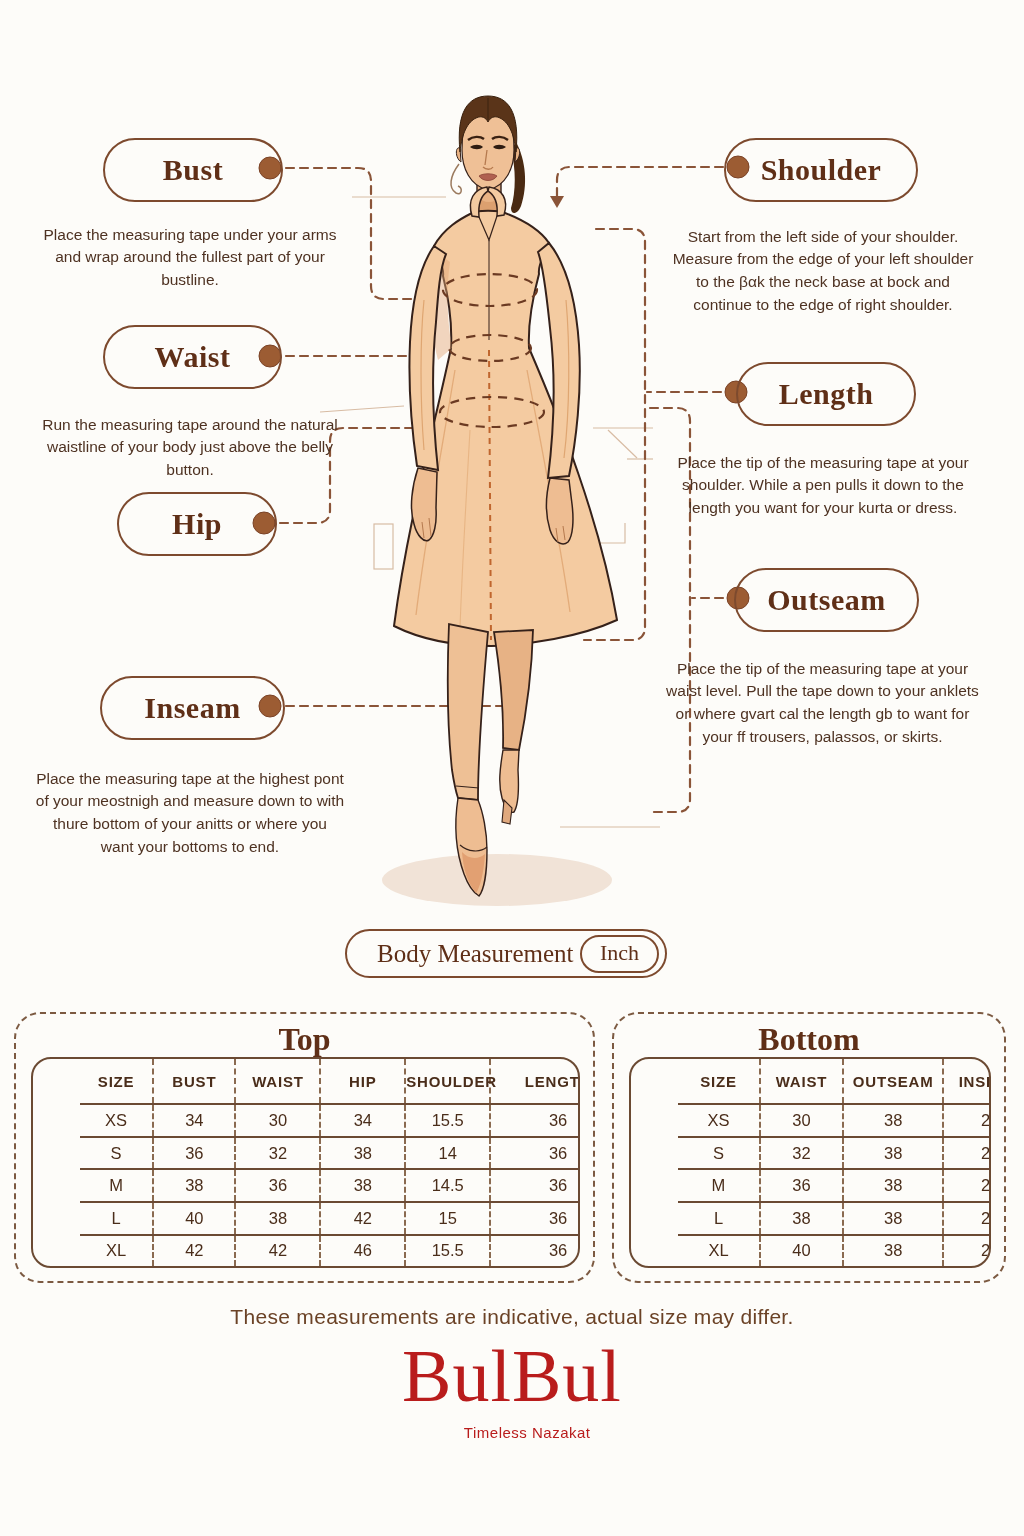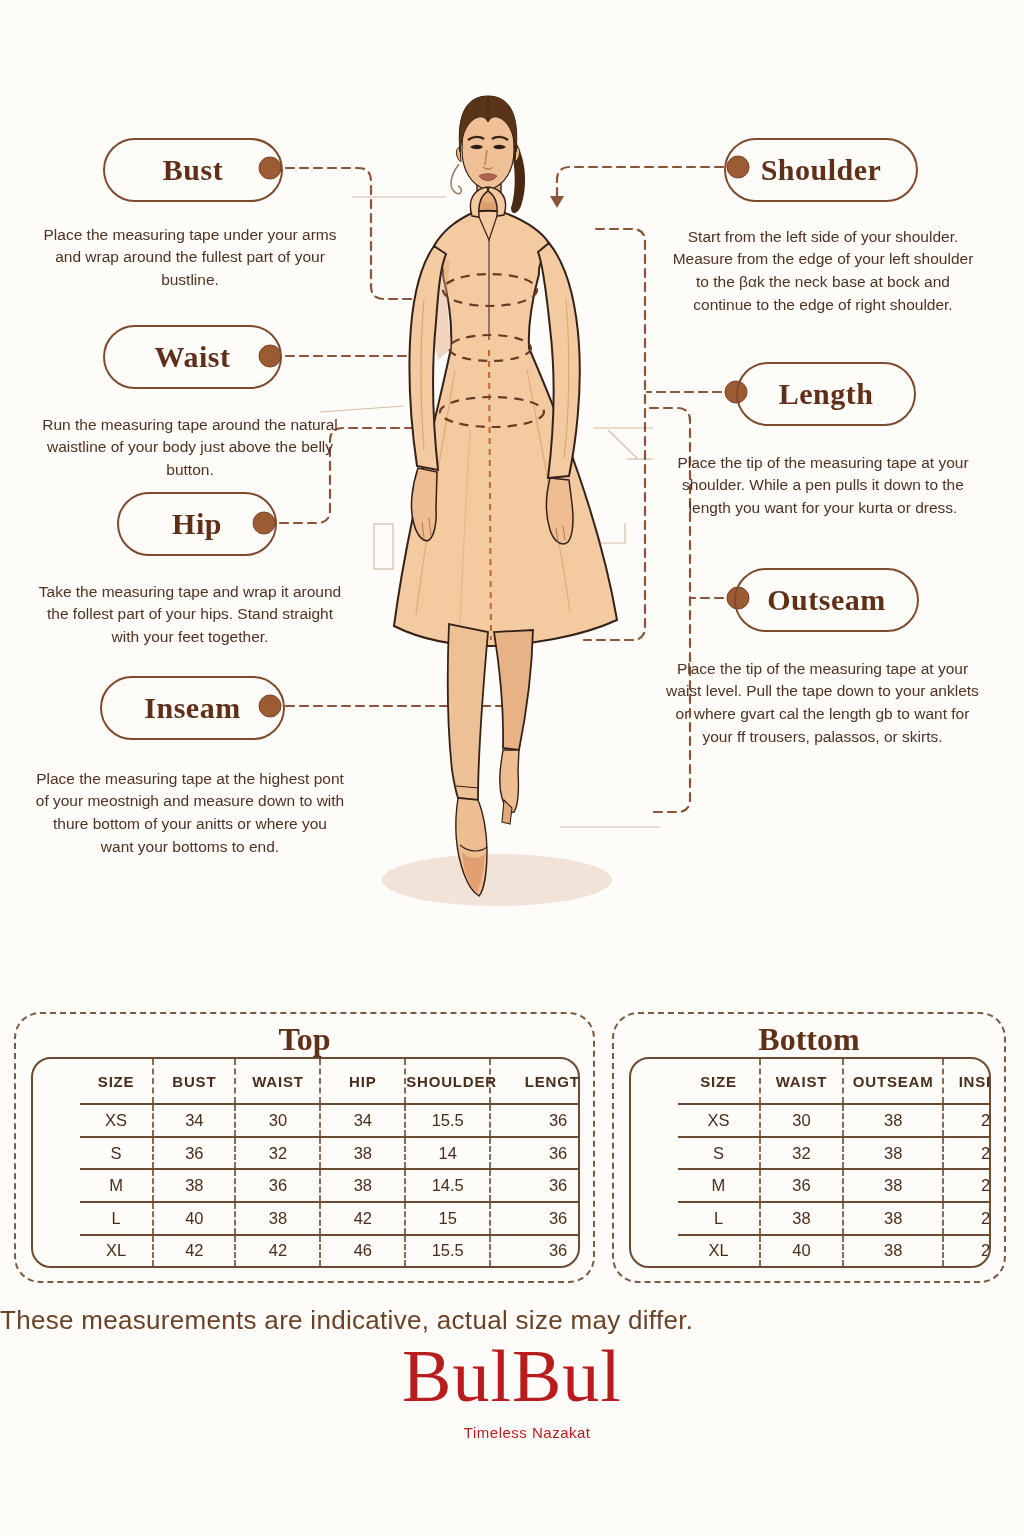--- a/index.html
+++ b/index.html
@@ -54,22 +54,22 @@
   table.size td{font-size:16.5px;font-weight:500;}
   table.size th:first-child,table.size td:first-child{border-left:none;}
   table.size tbody tr td{border-top:2px solid #6b4a33;}
   .top-cols th:nth-child(1){width:13.5%}.top-cols th:nth-child(2){width:15%}
   .top-cols th:nth-child(3){width:15.5%}.top-cols th:nth-child(4){width:15.5%}
   .top-cols th:nth-child(5){width:15.5%}.top-cols th:nth-child(6){width:25%}
   .bot-cols th:nth-child(1){width:23%}.bot-cols th:nth-child(2){width:23%}
   .bot-cols th:nth-child(3){width:28%}.bot-cols th:nth-child(4){width:26%}
   
   .disclaimer{
-    position:absolute;left:0;top:1305px;width:100%;text-align:left;
-    font-size:26px;font-weight:500;color:#6b4226;letter-spacing:.3px;
+    position:absolute;left:0;top:1305px;width:100%;text-align:center;
+    font-size:21px;font-weight:500;color:#6b4226;letter-spacing:.3px;
   }
   .brand{
     position:absolute;left:0;top:1334px;width:100%;text-align:center;
     font-family:"Liberation Serif",serif;font-size:74px;font-weight:500;color:#b91c1c;
     letter-spacing:1px;
   }
   .tagline{
     position:absolute;left:50%;top:1424px;transform:translateX(-38%);
     font-size:15px;color:#b91c1c;font-weight:500;letter-spacing:.5px;
   }
@@ -199,26 +199,29 @@
     </div>
   <div class="pill" style="left:736px;top:362px;width:176px;height:60px;">
       <span>Length</span>
     </div>
   <div class="pill" style="left:734px;top:568px;width:181px;height:60px;">
       <span>Outseam</span>
     </div>
 
   <p class="desc" style="left:35px;top:208px;width:310px;">Place the measuring tape under your arms and wrap around the fullest part of your bustline.</p>
   <p class="desc" style="left:35px;top:398px;width:310px;">Run the measuring tape around the natural waistline of your body just above the belly button.</p>
-  <p class="desc" style="left:35px;top:565px;width:310px;">Take the measuring tape and wrap it around the follest part of your hips. Stand straight with your feet together.</p>
   <p class="desc" style="left:35px;top:752px;width:310px;">Place the measuring tape at the highest pont of your meostnigh and measure down to with thure bottom of your anitts or where you want your bottoms to end.</p>
   <p class="desc" style="left:668px;top:210px;width:310px;">Start from the left side of your shoulder. Measure from the edge of your left shoulder to the βαk the neck base at bock and continue to the edge of right shoulder.</p>
   <p class="desc" style="left:668px;top:436px;width:310px;">Place the tip of the measuring tape at your shoulder. While a pen pulls it down to the length you want for your kurta or dress.</p>
   <p class="desc" style="left:660px;top:642px;width:325px;">Place the tip of the measuring tape at your waist level. Pull the tape down to your anklets or where gvart cal the length gb to want for your ff trousers, palassos, or skirts.</p>
 
+  <div class="unit-banner">
+    <span>Body Measurement</span>
+    <span class="unit-pill">Inch</span>
+  </div>
 
   <div class="table-wrap top">
     <div class="table-title">Top</div>
     <div class="table-box">
       <table class="size top-cols">
         <thead>
             <tr>
               <th>SIZE</th>
               <th>BUST</th>
               <th>WAIST</th>

